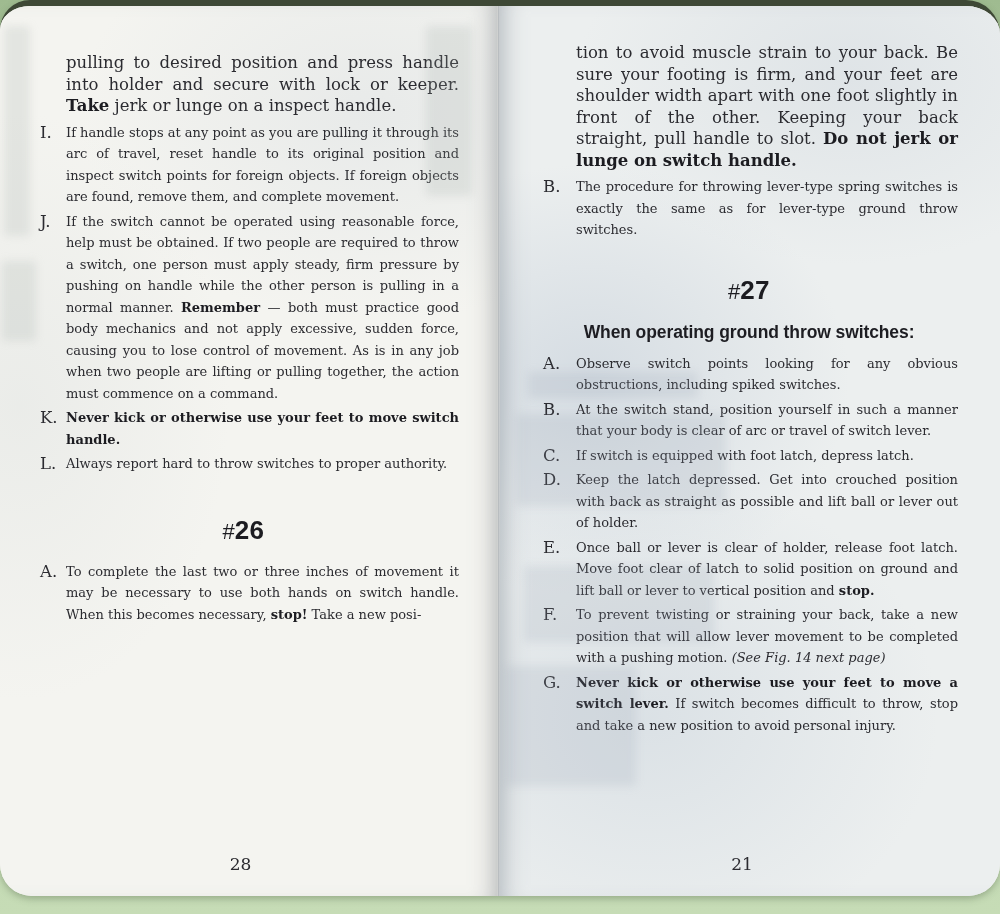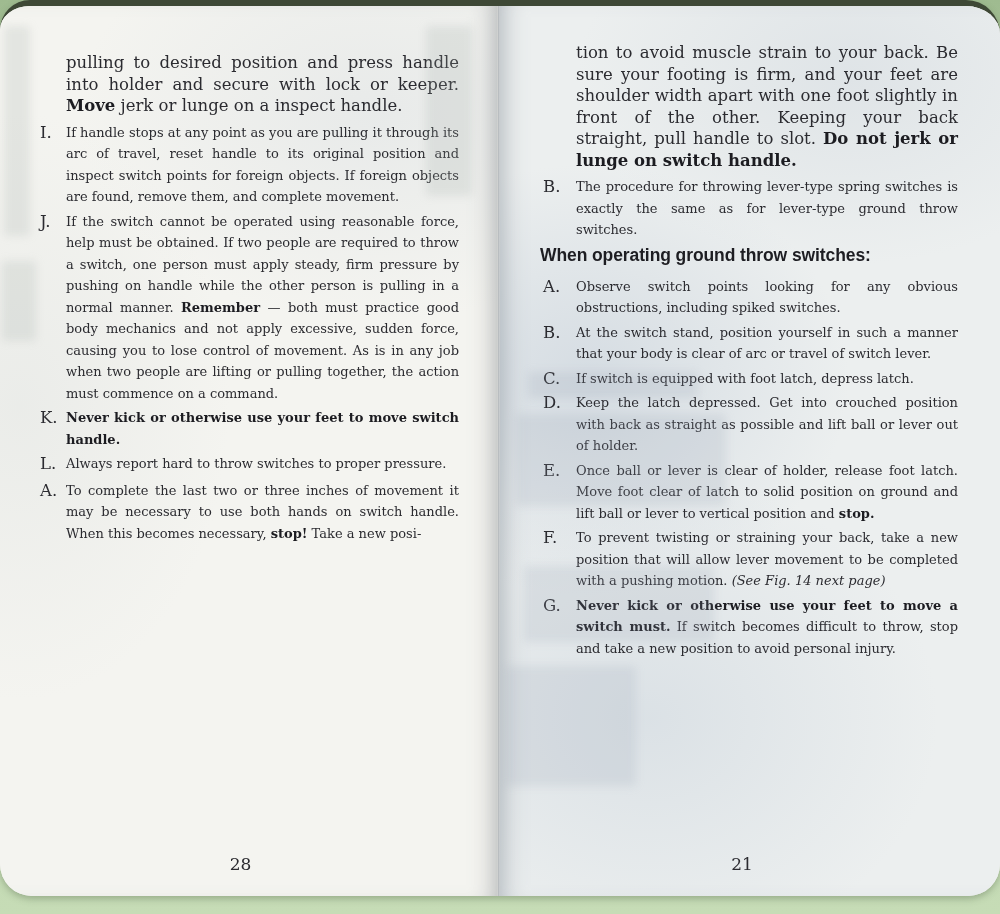--- a/index.html
+++ b/index.html
@@ -58,61 +58,64 @@
     text-align:center;margin:40px 0 15px;
     font-family:"Liberation Sans", sans-serif;color:#1c1c21;
   }
   .page-right .section-heading{margin-top:34px;}
   .section-heading .hash{font-size:22px;font-weight:500;}
   .section-heading .num{font-size:26px;font-weight:800;letter-spacing:.5px;}
   .subhead{
     margin:0 0 9px;
     font-family:"Liberation Sans", sans-serif;
     font-weight:bold;font-size:17.5px;line-height:23px;
-    letter-spacing:-.1px;color:#1d1d22;
+    letter-spacing:-.1px;color:#1d1d22;text-align:center;
   }
   .page-number{
     position:absolute;left:0;right:16px;bottom:22px;
     text-align:center;font-size:17px;color:#2b2b30;
   }
   .ghost{position:absolute;background:rgba(150,162,178,.18);filter:blur(4px);border-radius:4px;}
   .page-left .ghost{background:rgba(160,168,165,.2);}
 </style>
 </head>
 <body>
 
 <div class="scene">
   <div class="book">
 
     <div class="page page-left">
       <div class="ghost" style="left:4px;top:20px;width:26px;height:210px;"></div>
       <div class="ghost" style="left:426px;top:20px;width:46px;height:170px;"></div>
       <div class="ghost" style="left:2px;top:255px;width:34px;height:80px;"></div>
 
-      <p class="intro"><span>pulling to desired position and press handle into holder and secure with lock or keeper. </span><span class="bold">Move</span><span> jerk or lunge on a inspect handle.</span></p>
+      <p class="intro"><span>pulling to desired position and press handle into holder and secure with lock or keeper. </span><span class="bold">Take</span><span> jerk or lunge on a inspect handle.</span></p>
 
       <div class="list">
           <div class="list-item">
             <span class="list-label">I.</span>
             <span class="list-body"><span>If handle stops at any point as you are pulling it through its arc of travel, reset handle to its original position and inspect switch points for foreign objects. If foreign objects are found, remove them, and complete movement.</span></span>
           </div>
           <div class="list-item">
             <span class="list-label">J.</span>
             <span class="list-body"><span>If the switch cannot be operated using reasonable force, help must be obtained. If two people are required to throw a switch, one person must apply steady, firm pressure by pushing on handle while the other person is pulling in a normal manner. </span><span class="bold">Remember</span><span> — both must practice good body mechanics and not apply excessive, sudden force, causing you to lose control of movement. As is in any job when two people are lifting or pulling together, the action must commence on a command.</span></span>
           </div>
           <div class="list-item">
             <span class="list-label">K.</span>
             <span class="list-body"><span class="bold">Never kick or otherwise use your feet to move switch handle.</span></span>
           </div>
           <div class="list-item">
             <span class="list-label">L.</span>
-            <span class="list-body"><span>Always report hard to throw switches to proper pressure.</span></span>
+            <span class="list-body"><span>Always report hard to throw switches to proper authority.</span></span>
           </div>
         </div>
 
+      <div class="section-heading">
+        <span class="hash">#</span><span class="num">26</span>
+      </div>
 
 
       <div class="list">
           <div class="list-item">
             <span class="list-label">A.</span>
             <span class="list-body"><span>To complete the last two or three inches of movement it may be necessary to use both hands on switch handle. When this becomes necessary, </span><span class="bold">stop!</span><span> Take a new posi-</span></span>
           </div>
         </div>
 
       <div class="page-number">28</div>
@@ -128,20 +131,23 @@
 
       <p class="intro"><span>tion to avoid muscle strain to your back. Be sure your footing is firm, and your feet are shoulder width apart with one foot slightly in front of the other. Keeping your back straight, pull handle to slot. </span><span class="bold">Do not jerk or lunge on switch handle.</span></p>
 
       <div class="list">
           <div class="list-item">
             <span class="list-label">B.</span>
             <span class="list-body"><span>The procedure for throwing lever-type spring switches is exactly the same as for lever-type ground throw switches.</span></span>
           </div>
         </div>
 
+      <div class="section-heading">
+        <span class="hash">#</span><span class="num">27</span>
+      </div>
 
       <p class="subhead">When operating ground throw switches:</p>
 
       <div class="list">
           <div class="list-item">
             <span class="list-label">A.</span>
             <span class="list-body"><span>Observe switch points looking for any obvious obstructions, including spiked switches.</span></span>
           </div>
           <div class="list-item">
             <span class="list-label">B.</span>
@@ -158,21 +164,21 @@
           <div class="list-item">
             <span class="list-label">E.</span>
             <span class="list-body"><span>Once ball or lever is clear of holder, release foot latch. Move foot clear of latch to solid position on ground and lift ball or lever to vertical position and </span><span class="bold">stop.</span></span>
           </div>
           <div class="list-item">
             <span class="list-label">F.</span>
             <span class="list-body"><span>To prevent twisting or straining your back, take a new position that will allow lever movement to be completed with a pushing motion. </span><span class="italic">(See Fig. 14 next page)</span></span>
           </div>
           <div class="list-item">
             <span class="list-label">G.</span>
-            <span class="list-body"><span class="bold">Never kick or otherwise use your feet to move a switch must.</span><span> If switch becomes difficult to throw, stop and take a new position to avoid personal injury.</span></span>
+            <span class="list-body"><span class="bold">Never kick or otherwise use your feet to move a switch lever.</span><span> If switch becomes difficult to throw, stop and take a new position to avoid personal injury.</span></span>
           </div>
         </div>
 
       <div class="page-number">21</div>
     </div>
 
   </div>
 </div>
 
 </body></html>

